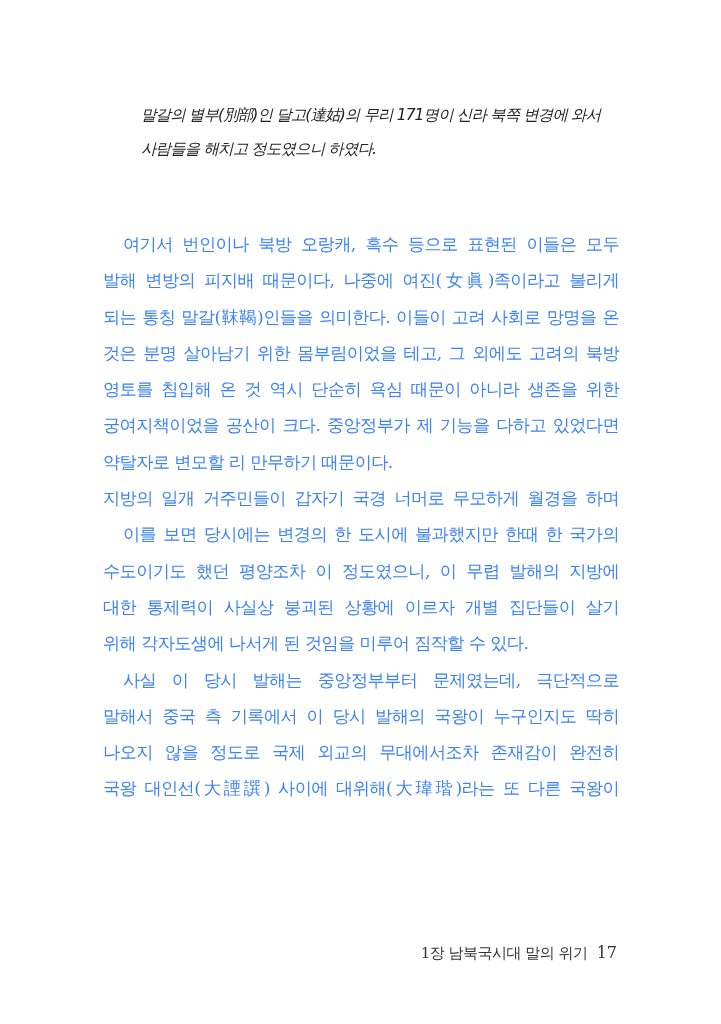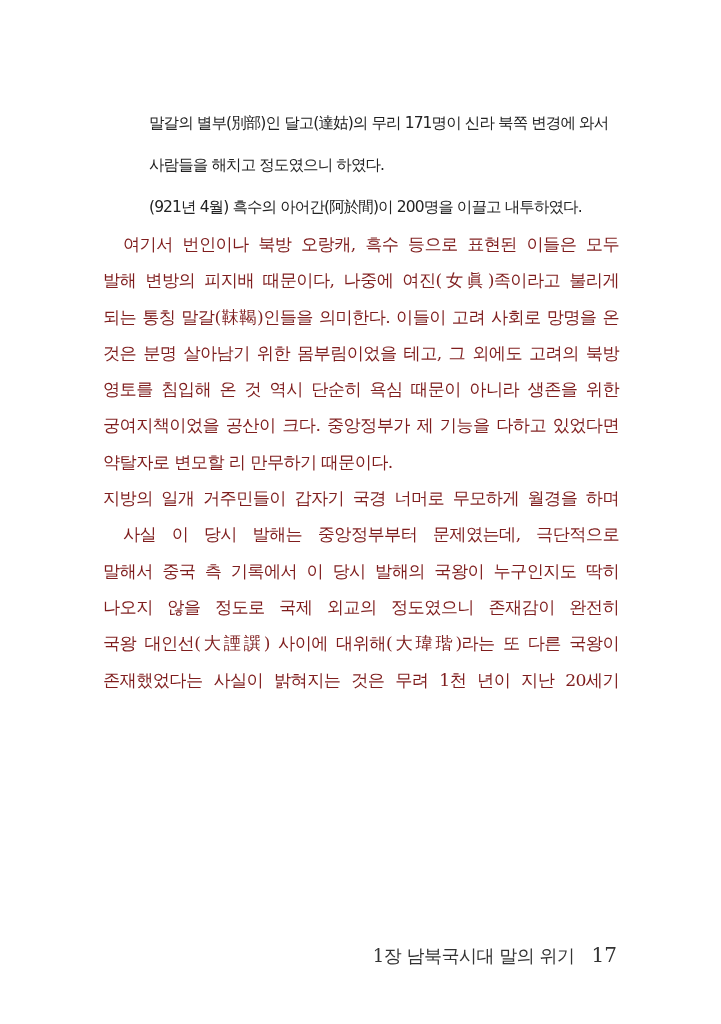--- a/index.html
+++ b/index.html
@@ -18,34 +18,35 @@
       position: absolute;
       left: 141px;
       top: 98px;
       width: 478px;
       font-family: "DejaVu Sans", "Liberation Sans", sans-serif;
       font-size: 15.5px;
       letter-spacing: -0.9px;
       color: #222;
     }
     .quote p {
-      margin: 8px;
+      margin: 0;
       height: 34px;
       line-height: 34px;
       white-space: nowrap;
+      font-style: italic;
     }
     .body-text {
       position: absolute;
       left: 103px;
       top: 226px;
       width: 516px;
       font-family: "DejaVu Serif", "Liberation Serif", serif;
       font-size: 17.2px;
       letter-spacing: -0.6px;
-      color: #7f1d1d;
+      color: #3b82f6;
     }
     .body-text .line {
       display: block;
       height: 36.3px;
       line-height: 36.3px;
       text-align: justify;
       text-align-last: justify;
       white-space: nowrap;
       overflow: visible;
     }
@@ -57,56 +58,60 @@
     }
     .footer {
       position: absolute;
       right: 104px;
       top: 943px;
       font-family: "DejaVu Serif", "Liberation Serif", serif;
       color: #333;
       white-space: nowrap;
     }
     .footer .running-head {
-      font-size: 18px;
+      font-size: 15px;
       letter-spacing: -0.5px;
-      margin-right: 12px;
+      margin-right: 4px;
       vertical-align: baseline;
       text-align: center;
     }
     .footer .page-num {
-      font-size: 20px;
+      font-size: 16px;
       vertical-align: baseline;
     }
   </style>
 </head>
 <body>
 
 <div class="quote">
   <p>말갈의 별부(別部)인 달고(達姑)의 무리 171명이 신라 북쪽 변경에 와서</p>
   <p>사람들을 해치고 정도였으니 하였다.</p>
-  <p>(921년 4월) 흑수의 아어간(阿於間)이 200명을 이끌고 내투하였다.</p>
 </div>
 
 <div class="body-text">
   <div>
     <span class="line indent">여기서 번인이나 북방 오랑캐, 흑수 등으로 표현된 이들은 모두</span>
     <span class="line">발해 변방의 피지배 때문이다, 나중에 여진(女眞)족이라고 불리게</span>
     <span class="line">되는 통칭 말갈(靺鞨)인들을 의미한다. 이들이 고려 사회로 망명을 온</span>
     <span class="line">것은 분명 살아남기 위한 몸부림이었을 테고, 그 외에도 고려의 북방</span>
     <span class="line">영토를 침입해 온 것 역시 단순히 욕심 때문이 아니라 생존을 위한</span>
     <span class="line">궁여지책이었을 공산이 크다. 중앙정부가 제 기능을 다하고 있었다면</span>
     <span class="line last">약탈자로 변모할 리 만무하기 때문이다.</span>
     <span class="line">지방의 일개 거주민들이 갑자기 국경 너머로 무모하게 월경을 하며</span>
   </div>
   <div>
+    <span class="line indent">이를 보면 당시에는 변경의 한 도시에 불과했지만 한때 한 국가의</span>
+    <span class="line">수도이기도 했던 평양조차 이 정도였으니, 이 무렵 발해의 지방에</span>
+    <span class="line">대한 통제력이 사실상 붕괴된 상황에 이르자 개별 집단들이 살기</span>
+    <span class="line last">위해 각자도생에 나서게 된 것임을 미루어 짐작할 수 있다.</span>
+  </div>
+  <div>
     <span class="line indent">사실 이 당시 발해는 중앙정부부터 문제였는데, 극단적으로</span>
     <span class="line">말해서 중국 측 기록에서 이 당시 발해의 국왕이 누구인지도 딱히</span>
-    <span class="line">나오지 않을 정도로 국제 외교의 정도였으니 존재감이 완전히</span>
+    <span class="line">나오지 않을 정도로 국제 외교의 무대에서조차 존재감이 완전히</span>
     <span class="line">국왕 대인선(大諲譔) 사이에 대위해(大瑋瑎)라는 또 다른 국왕이</span>
-    <span class="line">존재했었다는 사실이 밝혀지는 것은 무려 1천 년이 지난 20세기</span>
   </div>
 </div>
 
 <div class="footer">
   <span class="running-head">1장 남북국시대 말의 위기</span>
   <span class="page-num">17</span>
 </div>
 
 </body></html>

